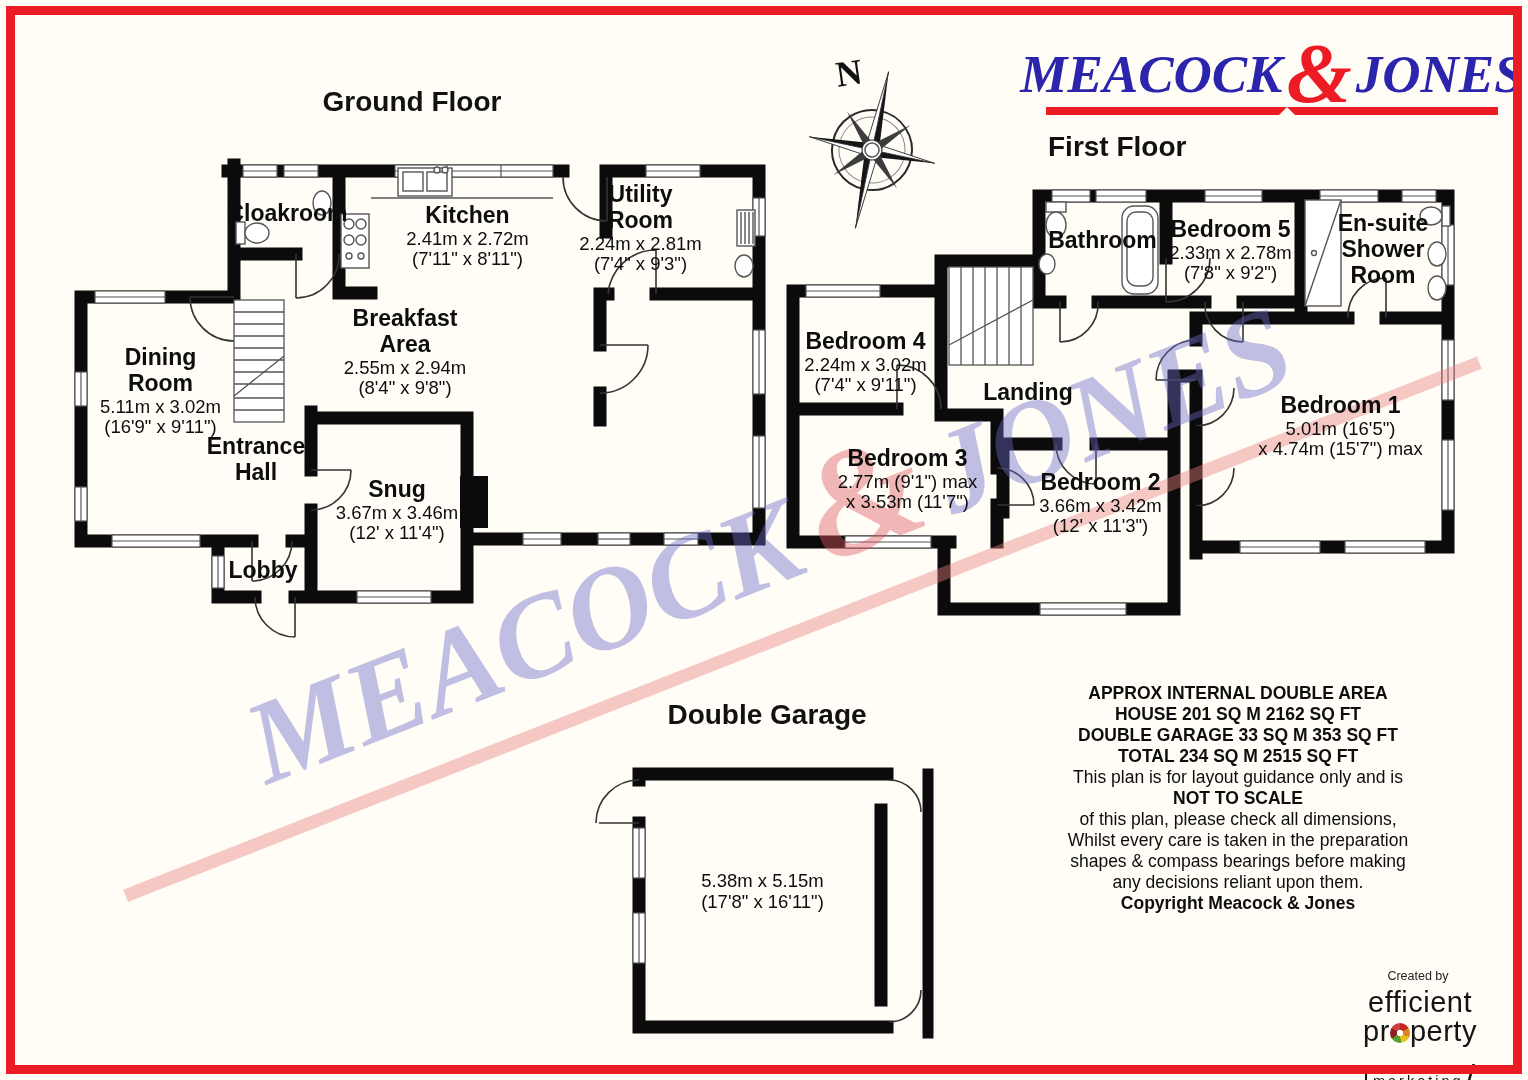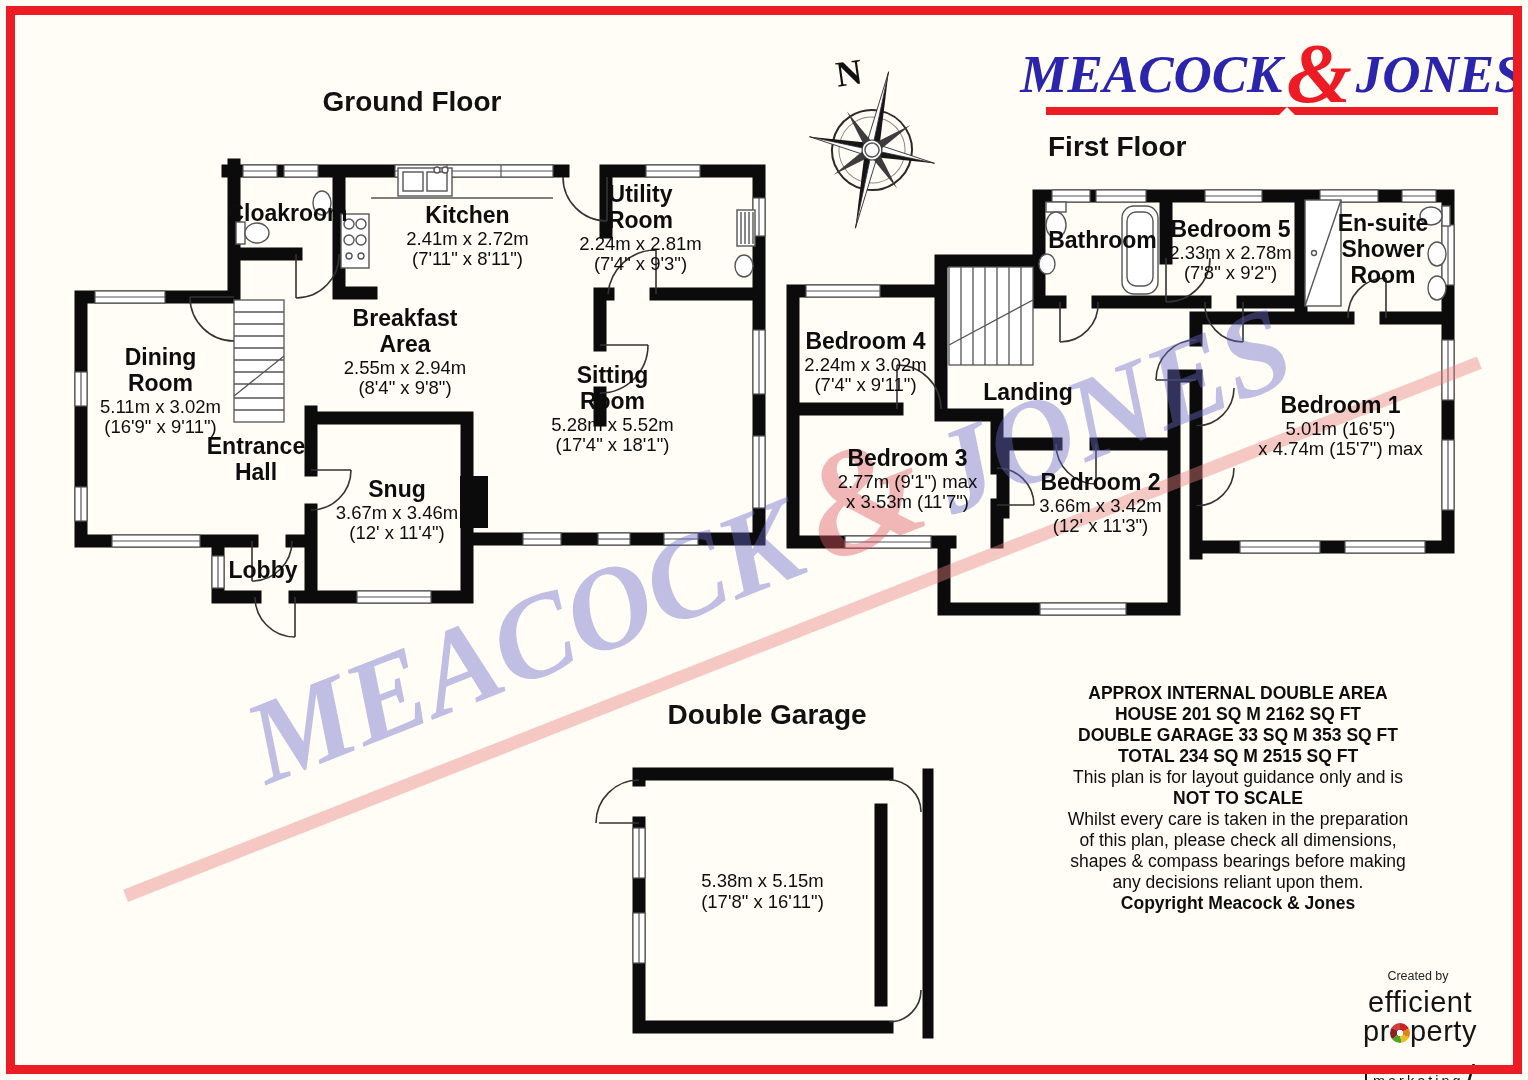--- a/index.html
+++ b/index.html
@@ -341,25 +341,20 @@
   <div class="lbl" style="left:78px;top:345px;width:165px;">
     <span class="nm nm-n115">Dining Room</span>
     <span class="dm">5.11m x 3.02m</span>
     <span class="dm">(16'9" x 9'11")</span>
   </div>
   <div class="lbl" style="left:310px;top:306px;width:190px;">
     <span class="nm nm-n150">Breakfast Area</span>
     <span class="dm">2.55m x 2.94m</span>
     <span class="dm">(8'4" x 9'8")</span>
   </div>
-  <div class="lbl" style="left:515px;top:363px;width:195px;">
-    <span class="nm nm-n115">Sitting Room</span>
-    <span class="dm">5.28m x 5.52m</span>
-    <span class="dm">(17'4" x 18'1")</span>
-  </div>
   <div class="lbl" style="left:181px;top:434px;width:150px;">
     <span class="nm nm-n140">Entrance Hall</span>
   </div>
   <div class="lbl" style="left:302px;top:477px;width:190px;">
     <span class="nm">Snug</span>
     <span class="dm">3.67m x 3.46m</span>
     <span class="dm">(12' x 11'4")</span>
   </div>
   <div class="lbl" style="left:213px;top:558px;width:100px;">
     <span class="nm">Lobby</span>
@@ -405,22 +400,22 @@
     <span class="dm">(17'8" x 16'11")</span>
   </div>
 
   <div class="notes">
     <div class="b">APPROX INTERNAL DOUBLE AREA</div>
     <div class="b">HOUSE 201 SQ M 2162 SQ FT</div>
     <div class="b">DOUBLE GARAGE 33 SQ M 353 SQ FT</div>
     <div class="b">TOTAL 234 SQ M 2515 SQ FT</div>
     <div>This plan is for layout guidance only and is</div>
     <div class="b">NOT TO SCALE</div>
+    <div>of this plan, please check all dimensions,</div>
     <div>Whilst every care is taken in the preparation</div>
-    <div>of this plan, please check all dimensions,</div>
     <div>shapes &amp; compass bearings before making</div>
     <div>any decisions reliant upon them.</div>
     <div class="b">Copyright Meacock &amp; Jones</div>
   </div>
 
   <div class="createdby">Created by</div>
   <div class="brand">
     <div class="b1">efficient</div>
     <div class="b2"><span>pr</span><span class="pin"></span><span>perty</span></div>
     <div class="b3">

